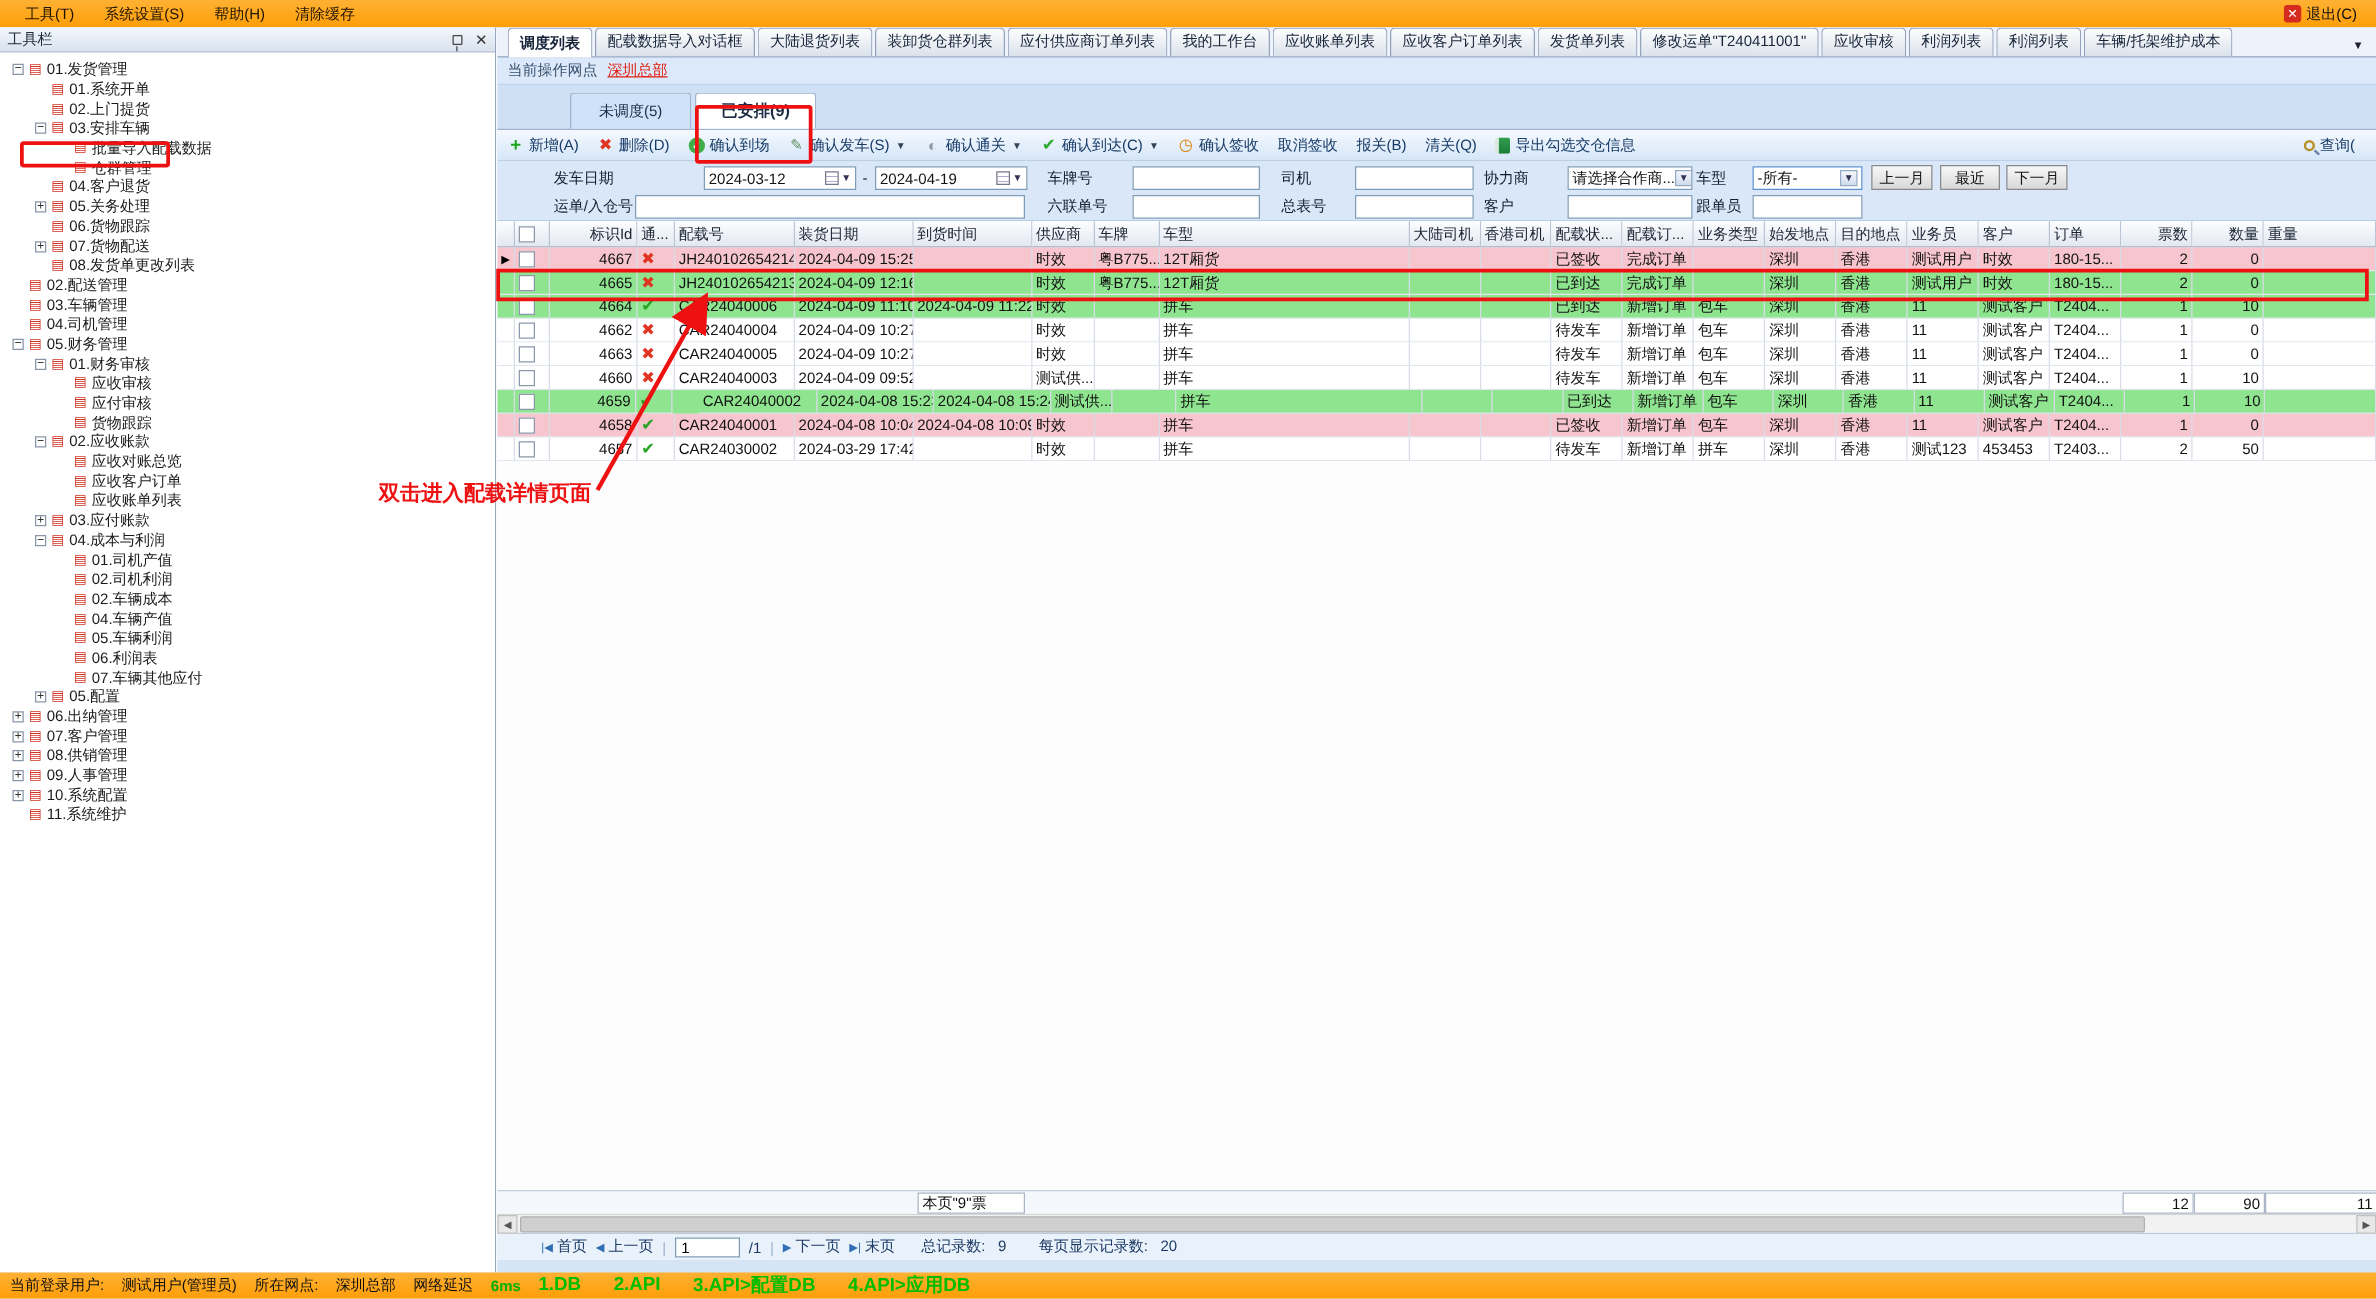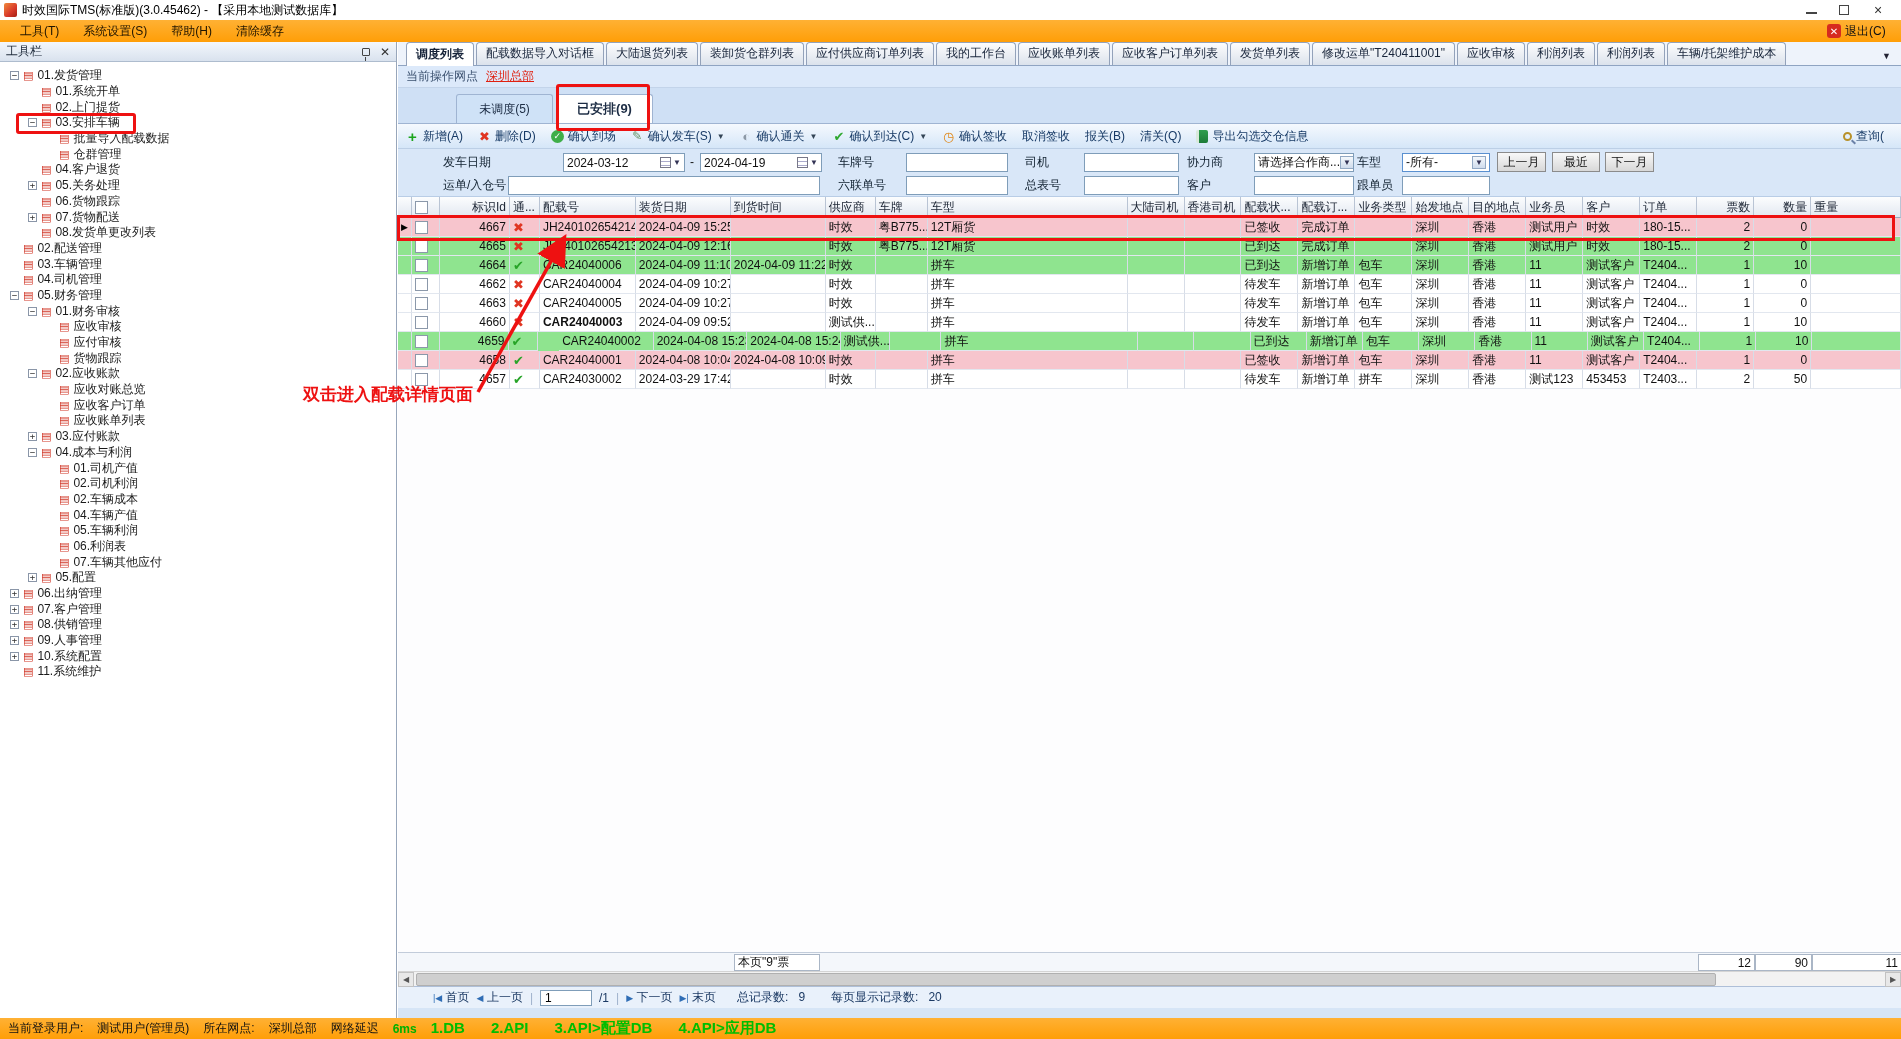--- a/index.html
+++ b/index.html
@@ -114,29 +114,20 @@
   .anno { position:absolute; inset:0; pointer-events:none; z-index:60; }
   .anno-box { position:absolute; border:3px solid #ee1111; border-radius:3px; }
   .anno-text { position:absolute; color:#ee1111; font-size:17px; font-weight:bold; }
   .marker-arrow { color:#000; font-size:9px; }
 </style>
 </head>
 <body>
 
 <div class="app">
 
-  <div class="titlebar">
-    <div class="app-ico"></div>
-    <div class="title-text">时效国际TMS(标准版)(3.0.45462) -  【采用本地测试数据库】</div>
-    <div class="win-ctrls">
-      <span class="wc wc-min"></span>
-      <span class="wc wc-max"></span>
-      <span class="wc wc-close">×</span>
-    </div>
-  </div>
 
   <div class="menubar">
     <span class="menu-item">工具(T)</span>
     <span class="menu-item">系统设置(S)</span>
     <span class="menu-item">帮助(H)</span>
     <span class="menu-item">清除缓存</span>
     <span class="menu-exit">
       <span class="exit-ico">✕</span>
       <span>退出(C)</span>
     </span>
@@ -659,21 +650,21 @@
               <span class="g-c" style="width: 90px;"></span>
             </div><div class="g-row" style="background: rgb(255, 255, 255);">
               <span class="g-c" style="width: 14px;"></span>
               <span class="g-c" style="width: 28px;">
                 <span class="cb"></span>
               </span>
               <span class="g-c num" style="width: 70px;">4660</span>
               <span class="g-c" style="width: 30px;">
                 <span class="ic-cross">✖</span>
               </span>
-              <span class="g-c" style="width: 96px; font-weight: bold;">CAR24040003</span>
+              <span class="g-c" style="width: 96px;">CAR24040003</span>
               <span class="g-c" style="width: 95px;">2024-04-09 09:52</span>
               <span class="g-c" style="width: 95px;"></span>
               <span class="g-c" style="width: 50px;">测试供...</span>
               <span class="g-c" style="width: 52px;"></span>
               <span class="g-c" style="width: 200px;">拼车</span>
               <span class="g-c" style="width: 57px;"></span>
               <span class="g-c" style="width: 57px;"></span>
               <span class="g-c" style="width: 57px;">待发车</span>
               <span class="g-c" style="width: 57px;">新增订单</span>
               <span class="g-c" style="width: 57px;">包车</span>

